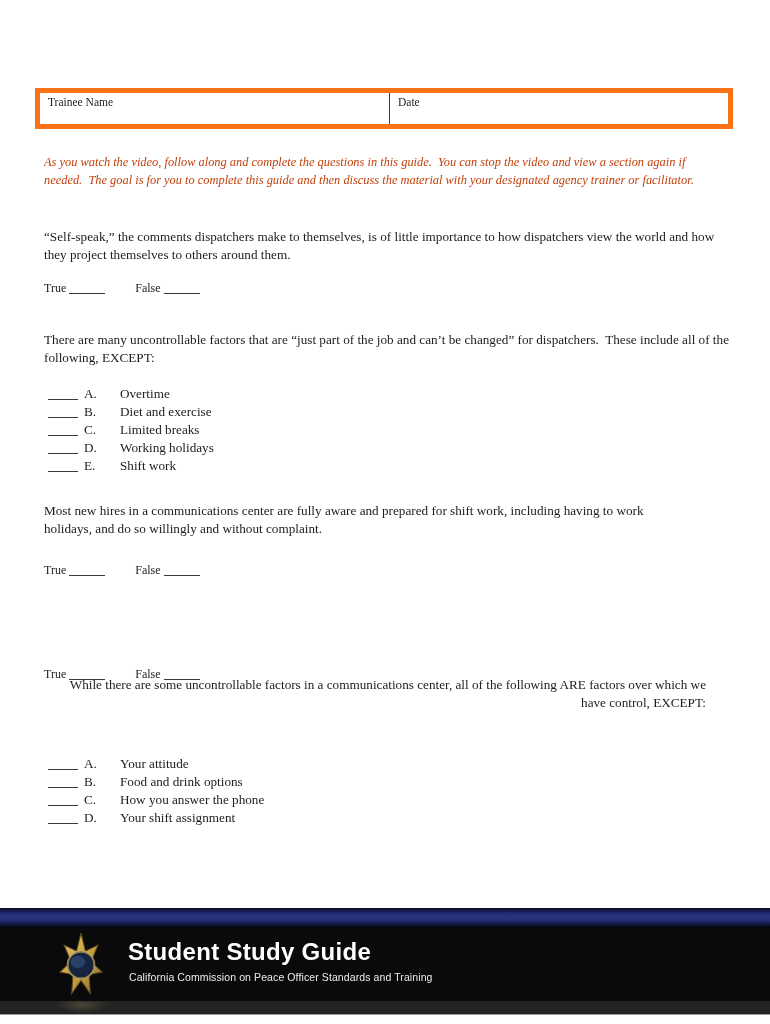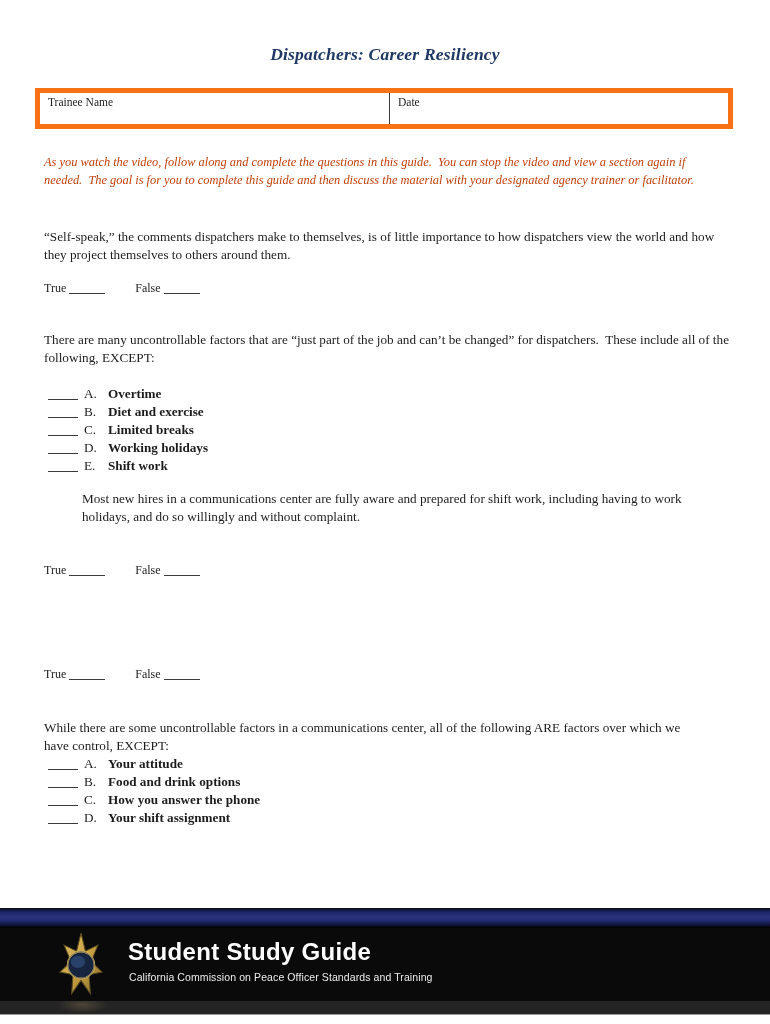--- a/index.html
+++ b/index.html
@@ -45,21 +45,21 @@
   }
   .tf-gap{display:inline-block;width:30px;}
   
   .opts{left:48px;font-size:13.2px;line-height:18px;}
   .opt-row{height:18px;white-space:nowrap;}
   .opt-blank{
     display:inline-block;width:30px;height:12px;
     border-bottom:1.2px solid #3a3a3a;vertical-align:-2px;
   }
   .opt-letter{display:inline-block;margin-left:6px;min-width:16px;}
-  .opt-label{margin-left:8px;font-weight:bold;}
+  .opt-label{margin-left:20px;}
   
   .footer{top:908px;left:0;width:770px;height:116px;background:#ffffff;}
   .footer-stripe{
     position:absolute;top:0;left:0;width:770px;height:20px;
     background:linear-gradient(180deg,#0b0c1a 0%,#1d2668 22%,#2a347f 45%,#232c72 62%,#0d1030 88%,#000 100%);
   }
   .footer-black{
     position:absolute;top:20px;left:0;width:770px;height:73px;background:#0a0a0a;
   }
   .footer-grey{
@@ -80,21 +80,20 @@
     position:absolute;top:63px;left:129px;
     font-family:"Liberation Sans","DejaVu Sans",sans-serif;
     font-size:10.5px;color:#ececec;letter-spacing:.1px;
   }
 </style>
 </head>
 <body>
 
 <div class="page">
 
-  <div class="abs doc-title">Dispatchers: Career Resiliency</div>
 
   <div class="abs form-table">
     <div class="form-cell trainee">
       <span>Trainee Name</span>
     </div>
     <div class="form-cell date">
       <span>Date</span>
     </div>
   </div>
 
@@ -107,30 +106,30 @@
 
   <div class="abs qtext" style="top:331px;width:692px;">There are many uncontrollable factors that are “just part of the job and can’t be changed” for dispatchers.  These include all of the following, EXCEPT:</div>
   <div class="abs opts" style="top:385px;">
     <div class="opt-row"><span class="opt-blank"></span><span class="opt-letter">A.</span><span class="opt-label">Overtime</span></div>
     <div class="opt-row"><span class="opt-blank"></span><span class="opt-letter">B.</span><span class="opt-label">Diet and exercise</span></div>
     <div class="opt-row"><span class="opt-blank"></span><span class="opt-letter">C.</span><span class="opt-label">Limited breaks</span></div>
     <div class="opt-row"><span class="opt-blank"></span><span class="opt-letter">D.</span><span class="opt-label">Working holidays</span></div>
     <div class="opt-row"><span class="opt-blank"></span><span class="opt-letter">E.</span><span class="opt-label">Shift work</span></div>
   </div>
 
-  <div class="abs qtext" style="top:490px;width:645px;margin-left:38px;">Most new hires in a communications center are fully aware and prepared for shift work, including having to work holidays, and do so willingly and without complaint.</div>
+  <div class="abs qtext" style="top:502px;width:645px;">Most new hires in a communications center are fully aware and prepared for shift work, including having to work holidays, and do so willingly and without complaint.</div>
   <div class="abs tf-row" style="top:563px;">
     <span class="lbl">True</span><span class="blank"></span><span class="tf-gap"></span><span class="lbl">False</span><span class="blank"></span>
   </div>
 
   <div class="abs tf-row" style="top:667px;">
     <span class="lbl">True</span><span class="blank"></span><span class="tf-gap"></span><span class="lbl">False</span><span class="blank"></span>
   </div>
 
-  <div class="abs qtext" style="top:719px;width:662px;">While there are some uncontrollable factors in a communications center, all of the following ARE factors over which we have control, EXCEPT:</div>
+  <div class="abs qtext" style="top:676px;width:662px;text-align:right;">While there are some uncontrollable factors in a communications center, all of the following ARE factors over which we have control, EXCEPT:</div>
   <div class="abs opts" style="top:755px;">
     <div class="opt-row"><span class="opt-blank"></span><span class="opt-letter">A.</span><span class="opt-label">Your attitude</span></div>
     <div class="opt-row"><span class="opt-blank"></span><span class="opt-letter">B.</span><span class="opt-label">Food and drink options</span></div>
     <div class="opt-row"><span class="opt-blank"></span><span class="opt-letter">C.</span><span class="opt-label">How you answer the phone</span></div>
     <div class="opt-row"><span class="opt-blank"></span><span class="opt-letter">D.</span><span class="opt-label">Your shift assignment</span></div>
   </div>
 
   <div class="abs footer">
     <div class="footer-stripe"></div>
     <div class="footer-black"></div>

